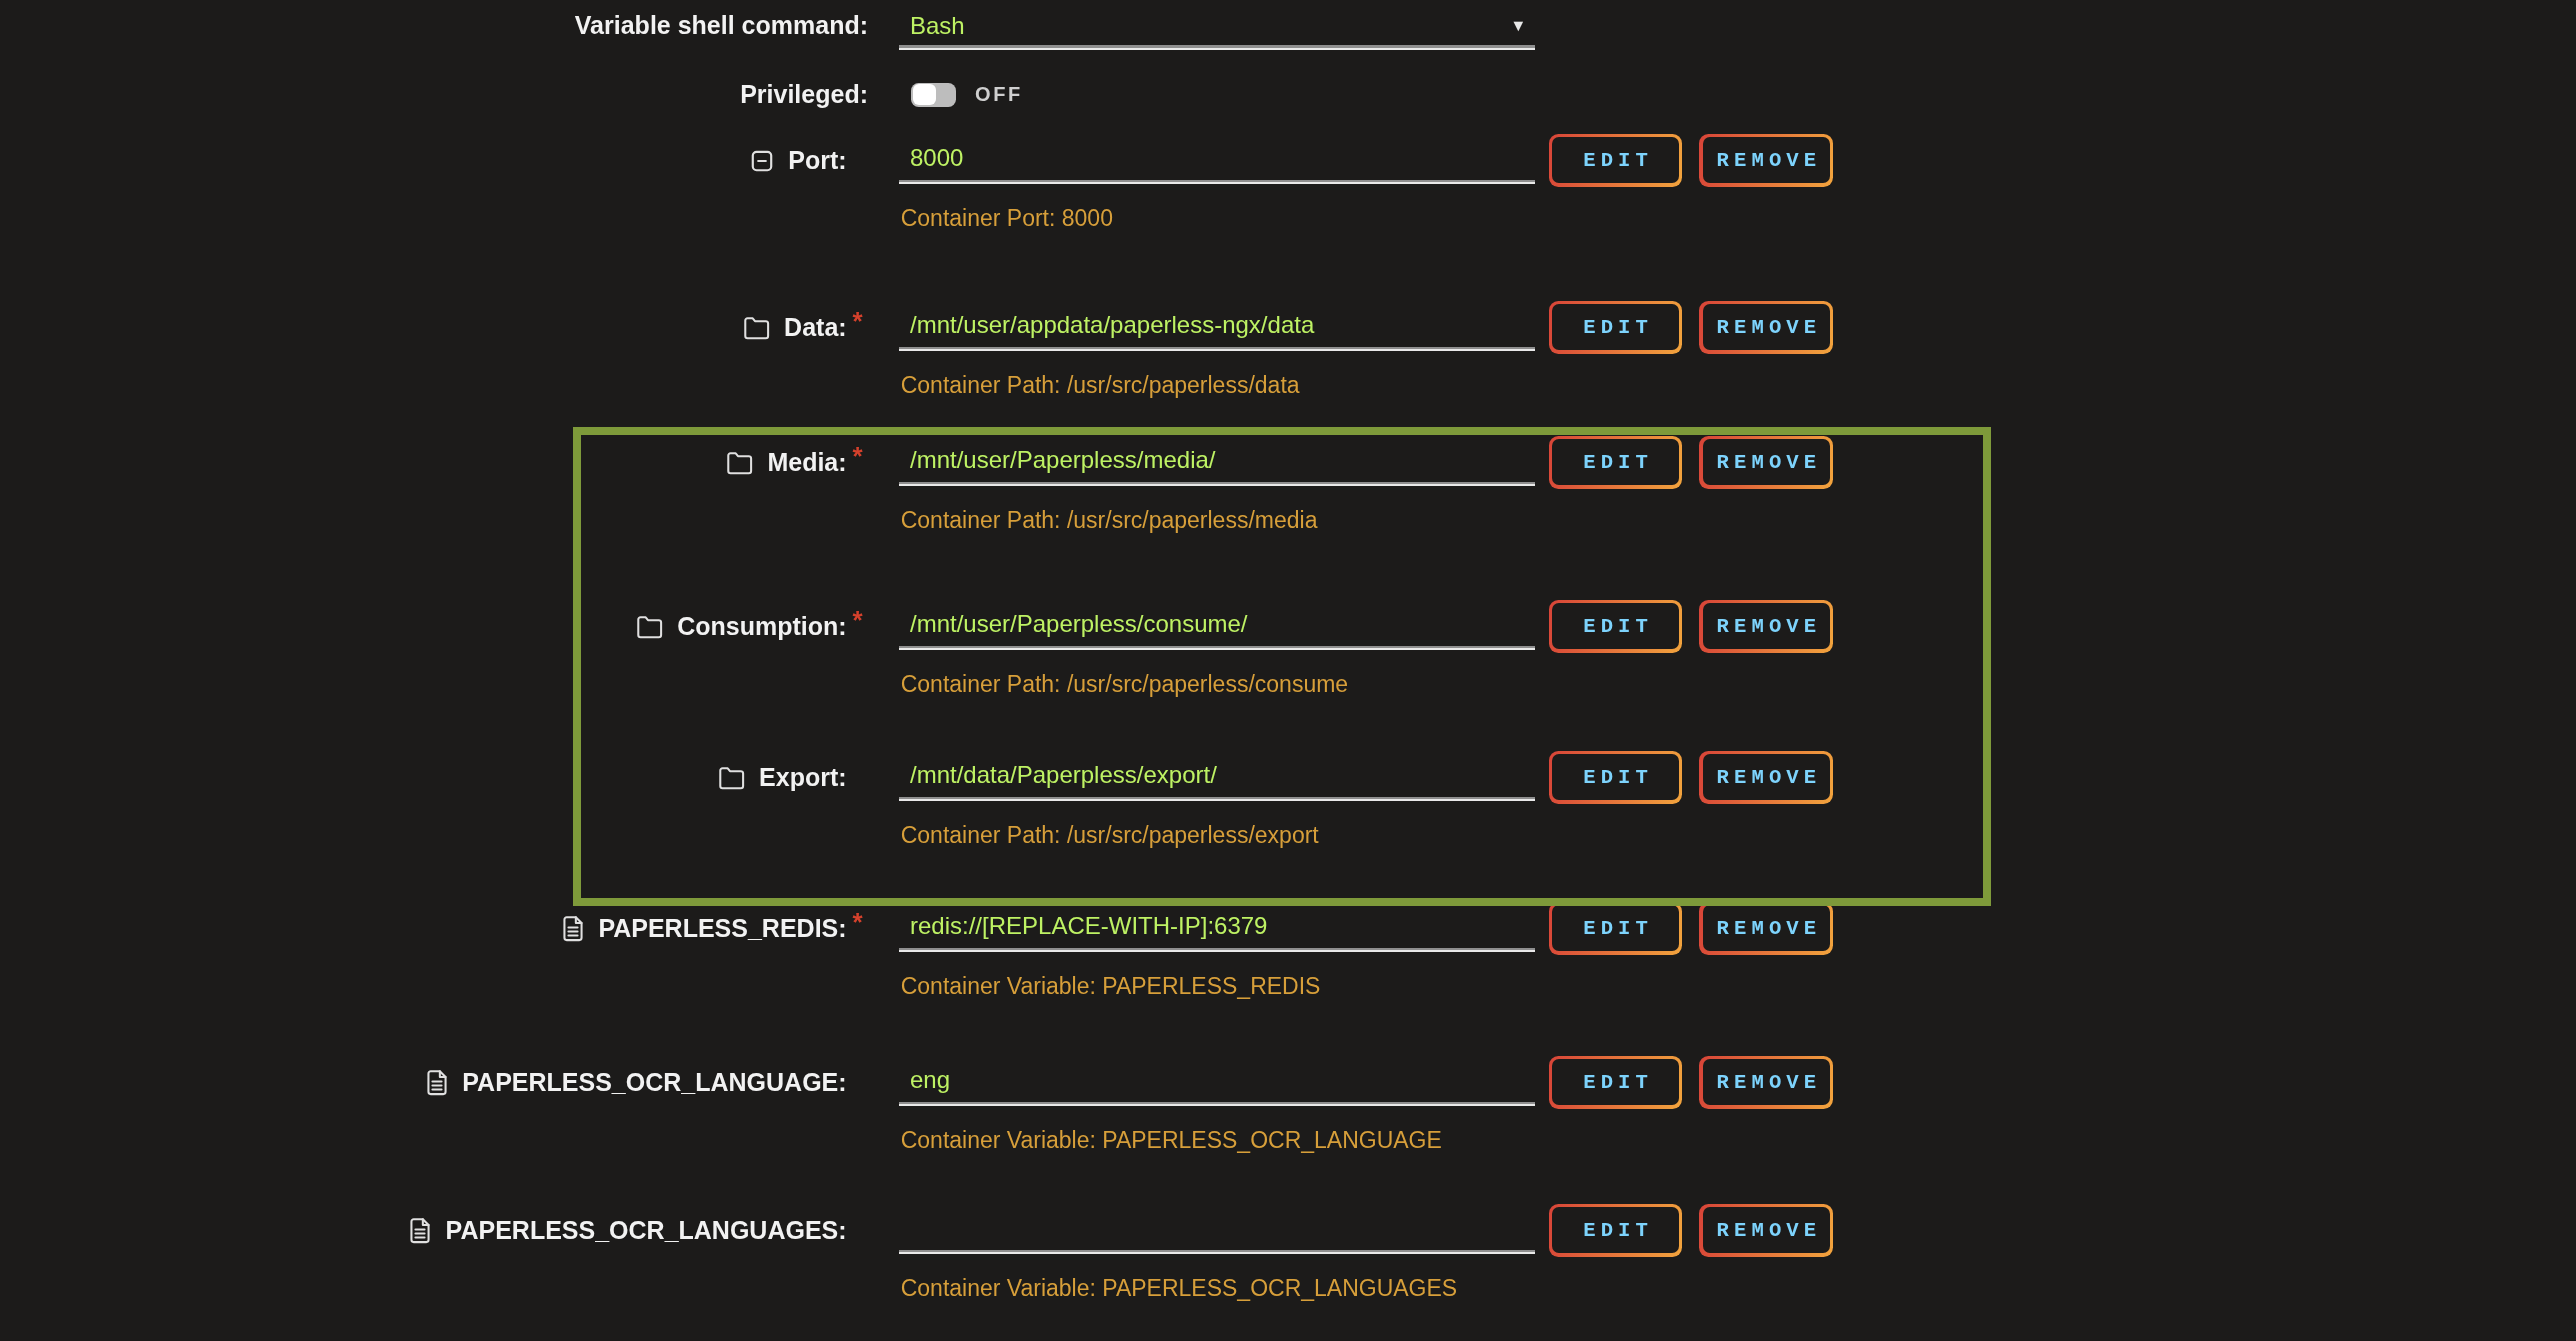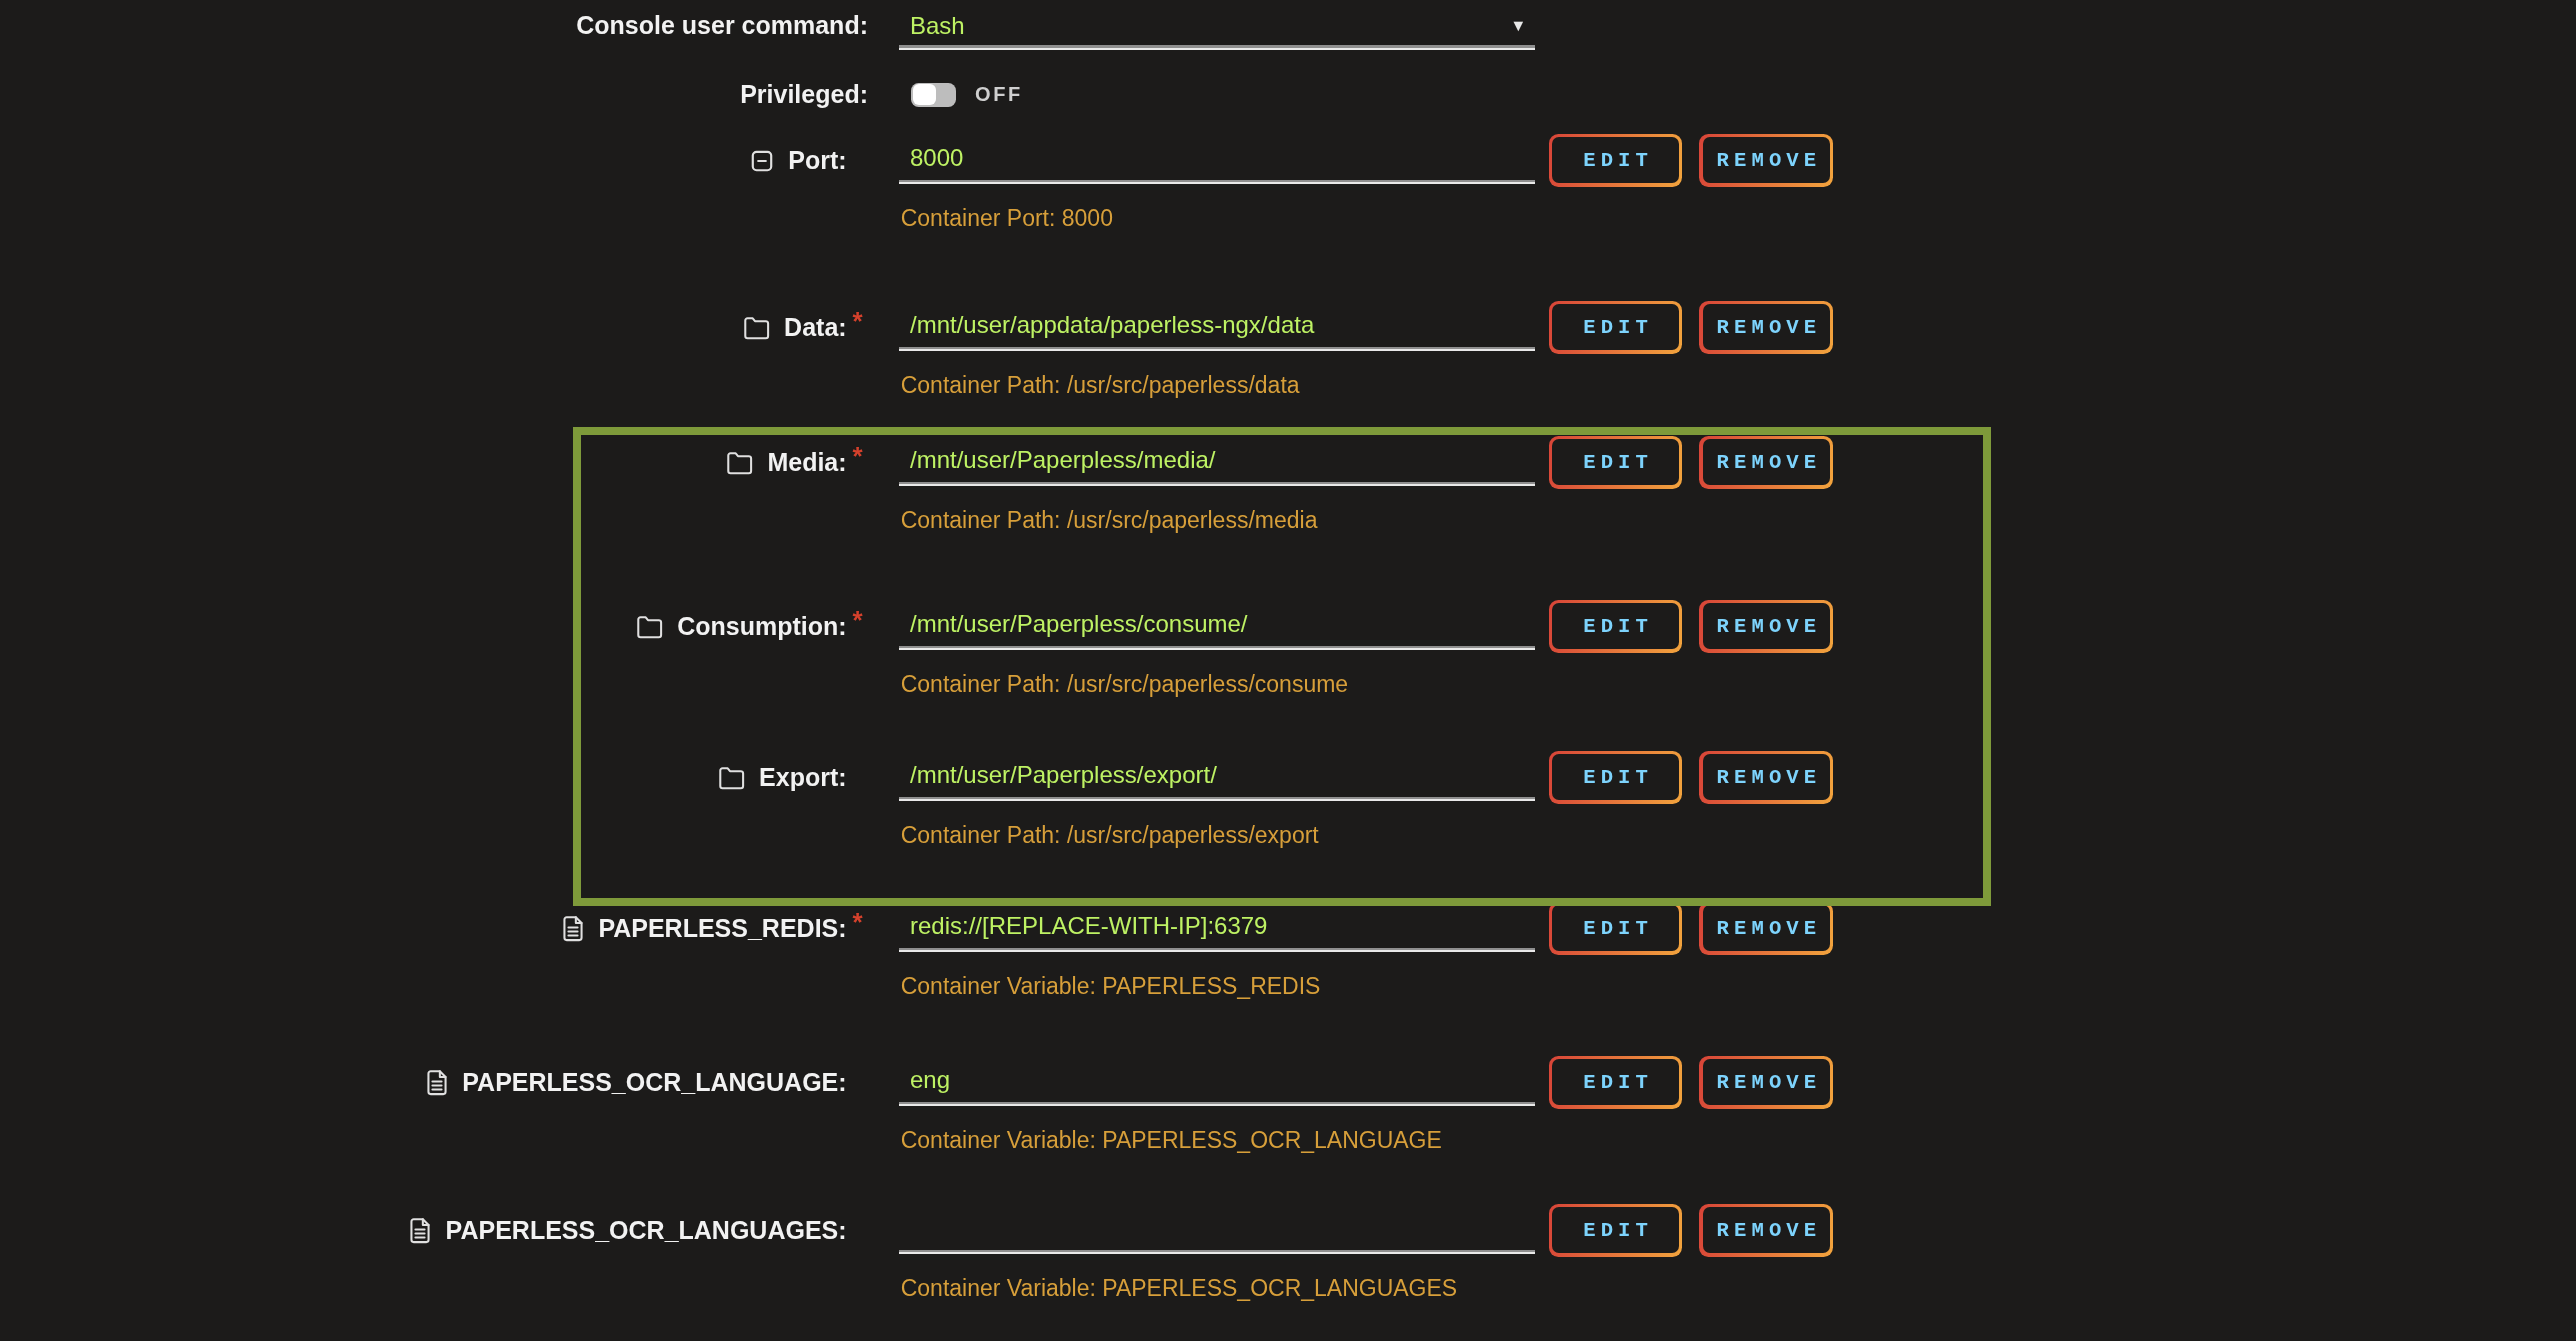--- a/index.html
+++ b/index.html
@@ -178,21 +178,21 @@
     z-index: 5;
   }
 </style>
 </head>
 <body>
 
 <div class="stage">
 
   <div class="frow shell-row">
     <div class="lcell">
-      <span class="flabel">Console user command:</span>
+      <span class="flabel">Variable shell command:</span>
     </div>
     <div class="mcell">
       <div class="field">
         <span class="fvalue">Bash</span>
         <span class="caret">▼</span>
       </div>
     </div>
   </div>
 
   <div class="trow">
@@ -315,21 +315,21 @@
       <span class="icon">
         <svg width="27.4" height="24" viewBox="0 0 24 21" fill="none" stroke="#e0e0e0" stroke-width="1.8" stroke-linecap="round" stroke-linejoin="round">
             <path d="M2 5 v12.5 a2 2 0 0 0 2 2 h16 a2 2 0 0 0 2 -2 V6.5 a2 2 0 0 0 -2 -2 h-9.5 l-2 -2.5 H4 a2 2 0 0 0 -2 2 z"></path>
           </svg>
       </span>
       <span class="flabel">Export:</span>
       <span class="req"></span>
     </div>
     <div class="mcell">
       <div class="field">
-        <span class="fvalue">/mnt/user/Paperpless/export/</span>
+        <span class="fvalue">/mnt/data/Paperpless/export/</span>
       </div>
       <div class="fdesc">Container Path: /usr/src/paperless/export</div>
     </div>
     <div class="bcell">
       <div class="gbtn">
           <span>EDIT</span>
         </div>
       <div class="gbtn">
           <span>REMOVE</span>
         </div>

